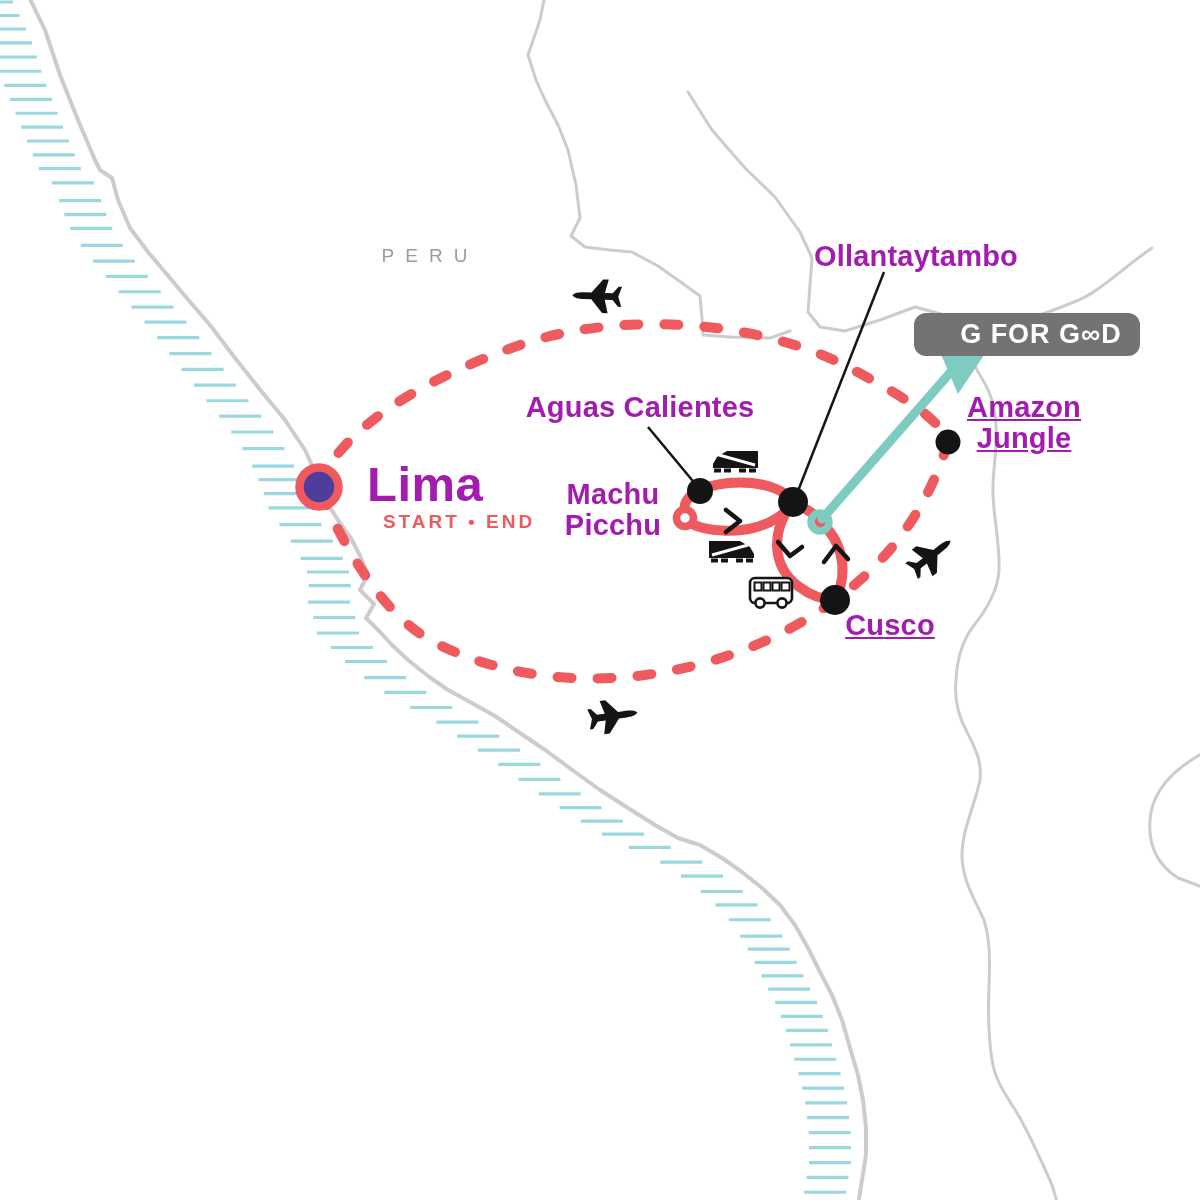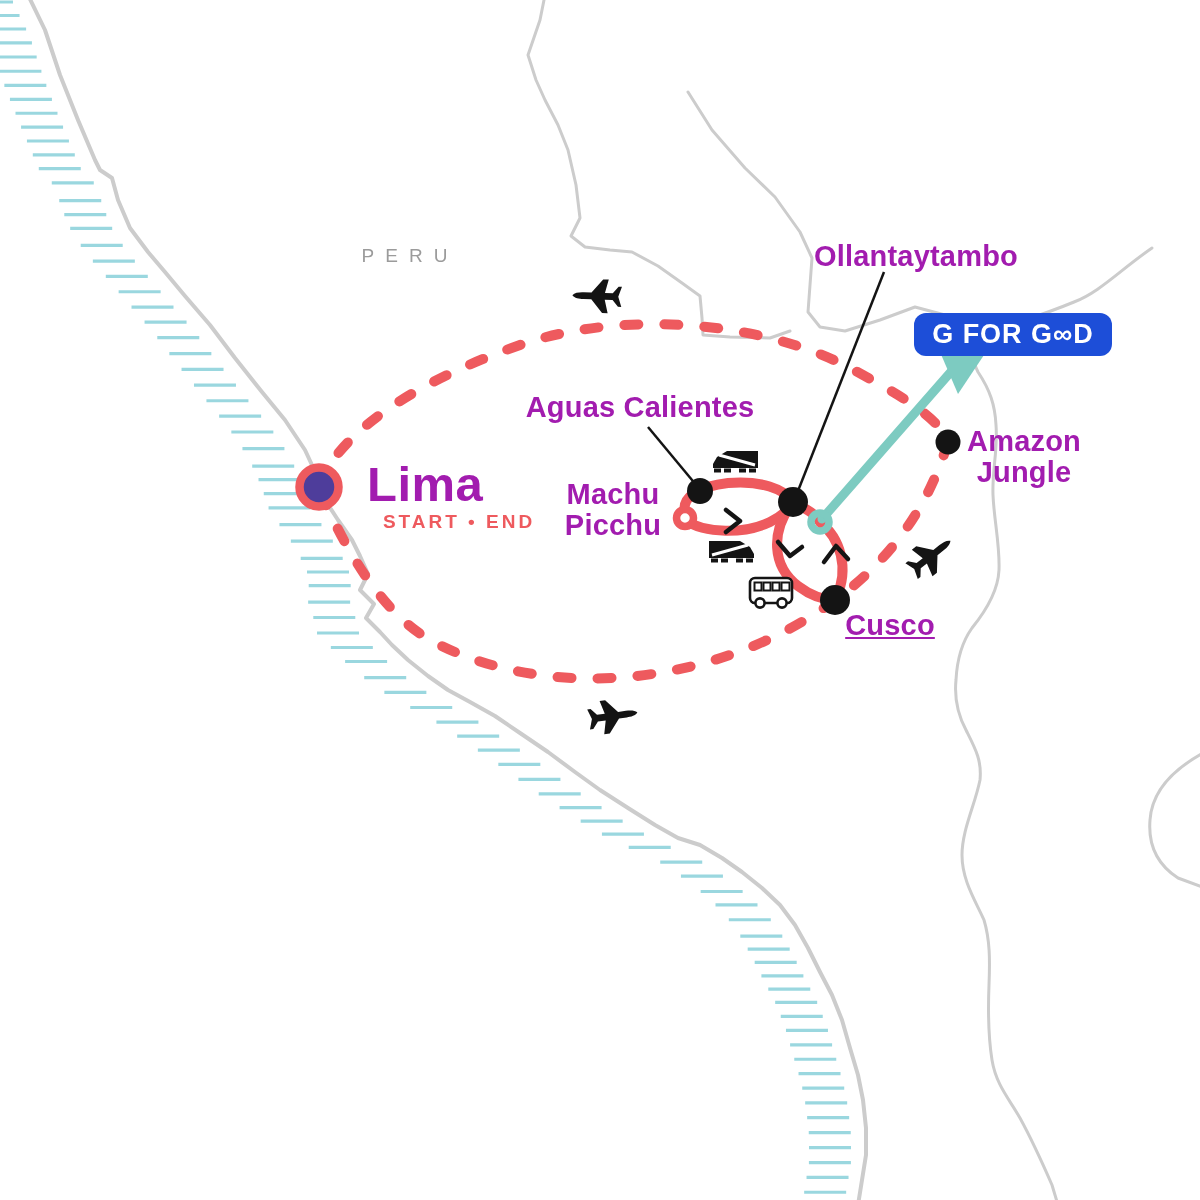--- a/index.html
+++ b/index.html
@@ -6,25 +6,25 @@
   #stage{
     position:relative;width:1200px;height:1200px;overflow:hidden;
     background:#ffffff;font-family:"Liberation Sans", sans-serif;
   }
   #mapart{position:absolute;left:0;top:0;}
   .lbl{position:absolute;color:#a21caf;font-weight:bold;white-space:nowrap;}
   .lbl.center{transform:translateX(-50%);text-align:center;}
   .city{font-size:29px;line-height:31px;letter-spacing:0.2px;}
   .lima-name{font-size:49px;letter-spacing:0.5px;text-align:center;}
   .lima-sub{font-size:19px;letter-spacing:3px;color:#ee5a5e;}
-  .country{font-size:19px;letter-spacing:11px;color:#9b9b9b;font-weight:normal;}
+  .country{font-size:19px;letter-spacing:11px;color:#9b9b9b;font-weight:normal;margin-left:20px;}
   .badge{
     position:absolute;left:914px;top:313px;width:198px;height:43px;
-    background:#1d4ed8;border-radius:12px;color:#ffffff;font-weight:bold;
-    font-size:27px;line-height:43px;text-align:center;letter-spacing:1px;
+    background:#737373;border-radius:12px;color:#ffffff;font-weight:bold;
+    font-size:27px;line-height:43px;text-align:center;letter-spacing:1px;padding-left:28px;
   }
 </style>
 </head>
 <body>
 
 <div id="stage">
 
   <svg id="mapart" width="1200" height="1200" viewBox="0 0 1200 1200">
     <defs>
       <path id="plane-shape" d="M 22 0 C 20 -2.5 16 -3 12 -3 L 5 -3 L -5 -15 L -10 -15 L -7 -3 L -14 -3 L -19 -9 L -22 -9 L -19 0 L -22 9 L -19 9 L -14 3 L -7 3 L -10 15 L -5 15 L 5 3 L 12 3 C 16 3 20 2.5 22 0 Z"></path>
@@ -192,19 +192,19 @@
 
   <div class="lbl city center" style="left:640px;top:392px;">Aguas Calientes</div>
 
   <div class="lbl city center" style="left:613px;top:479px;">
     <div>Machu</div>
     <div>Picchu</div>
   </div>
 
   <div class="lbl city center" style="left:916px;top:241px;">Ollantaytambo</div>
 
-  <div class="lbl city center" style="left:1024px;top:426px;">
+  <div class="lbl city center" style="left:1024px;top:392px;text-decoration:underline;">
     <div>Amazon</div>
     <div>Jungle</div>
   </div>
 
   <div class="lbl city center" style="left:890px;top:610px;text-decoration:underline;">Cusco</div>
 </div>
 
 </body></html>

